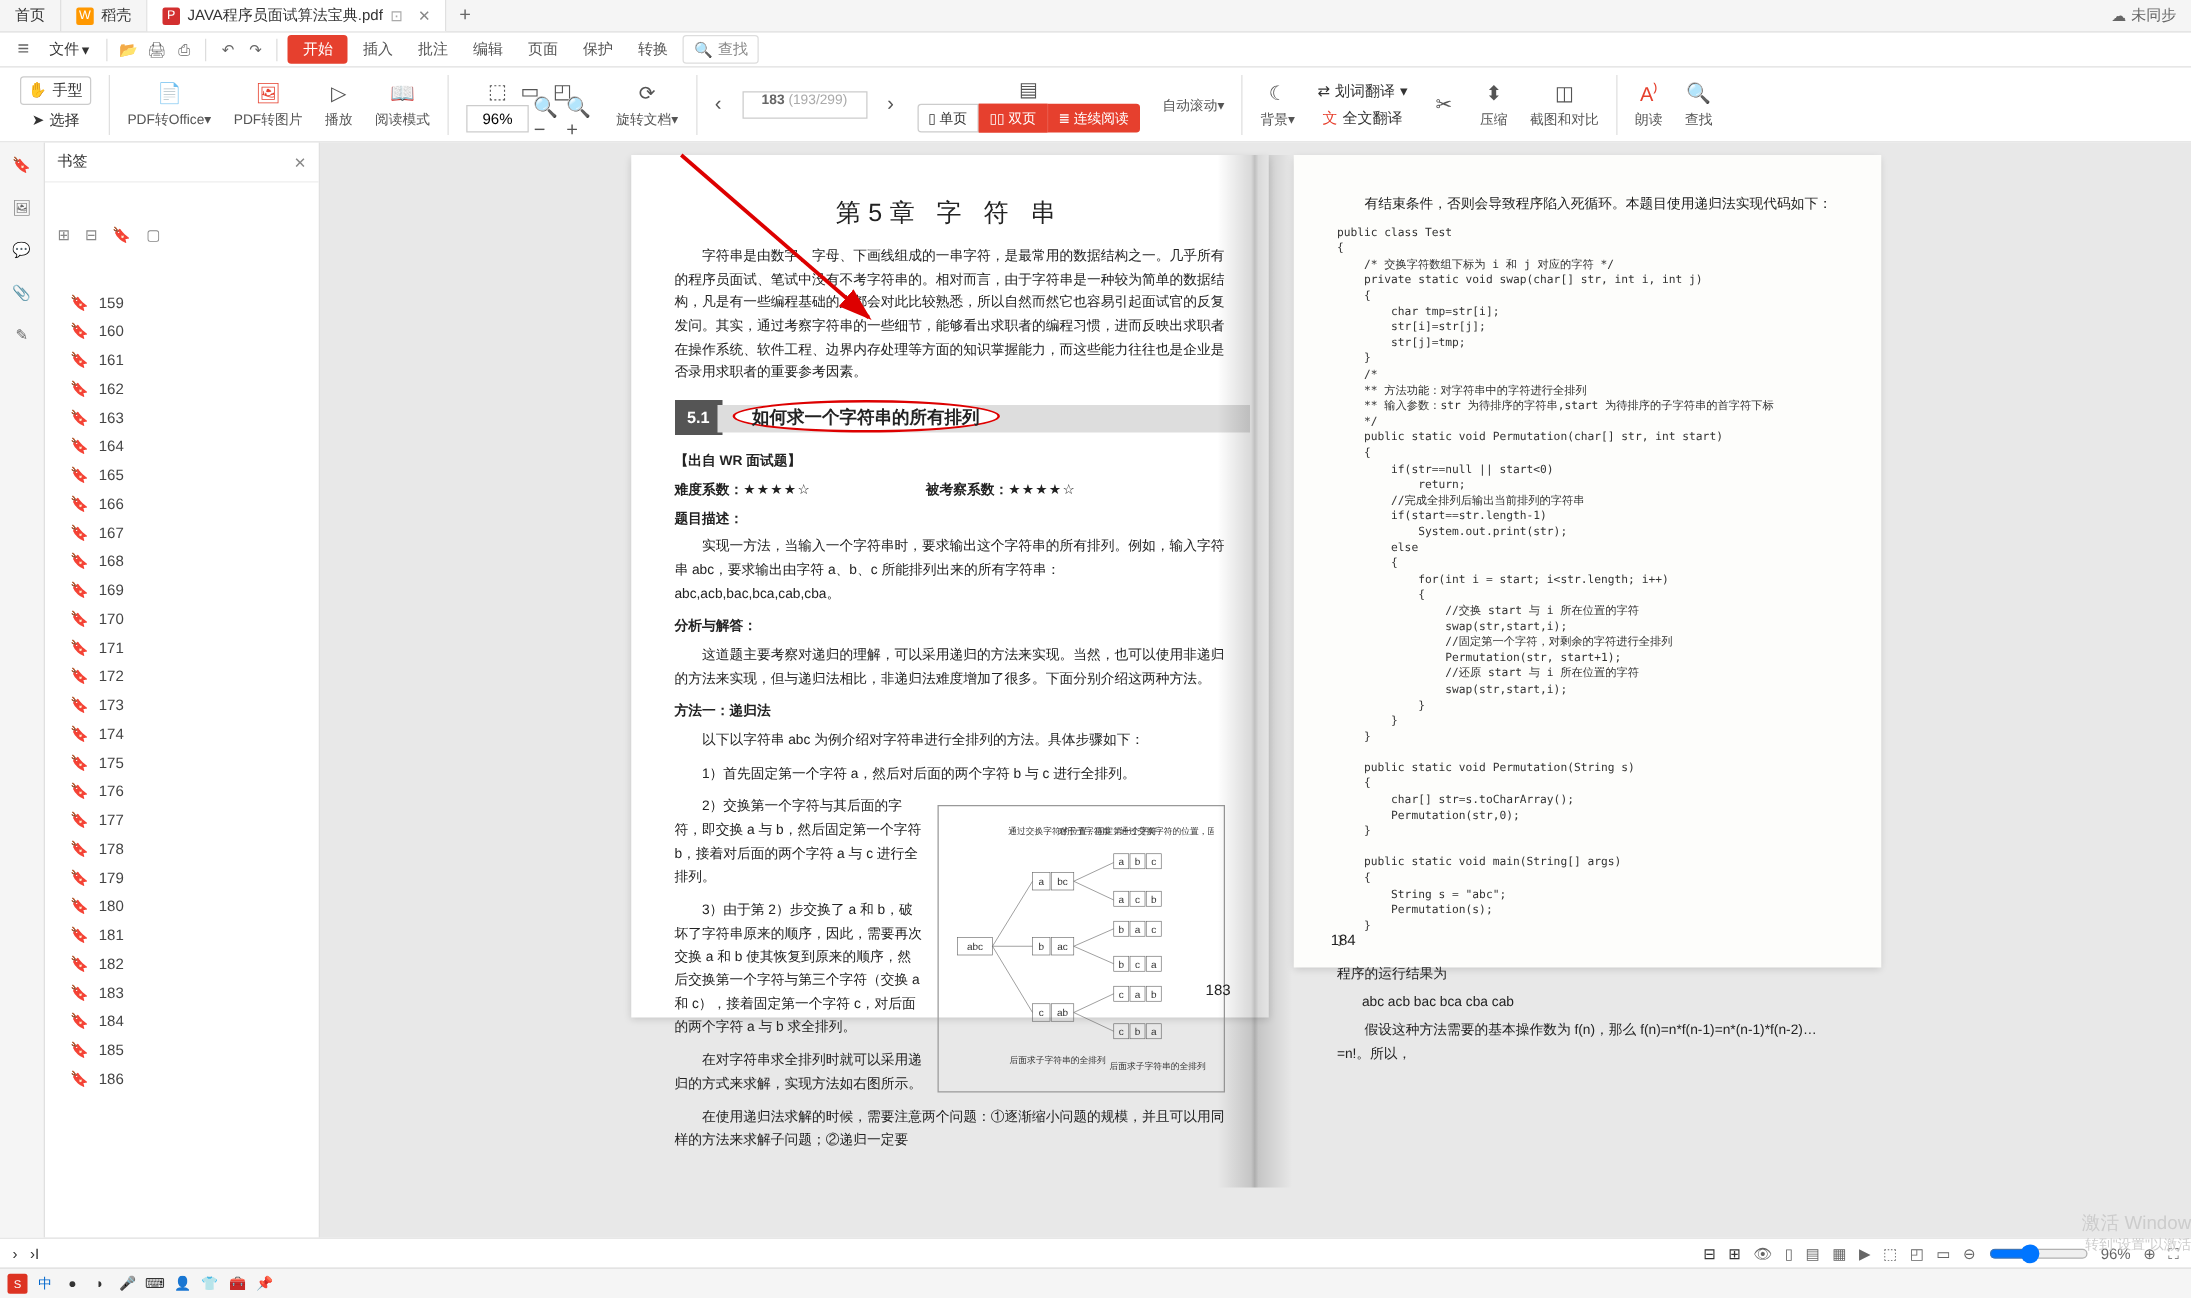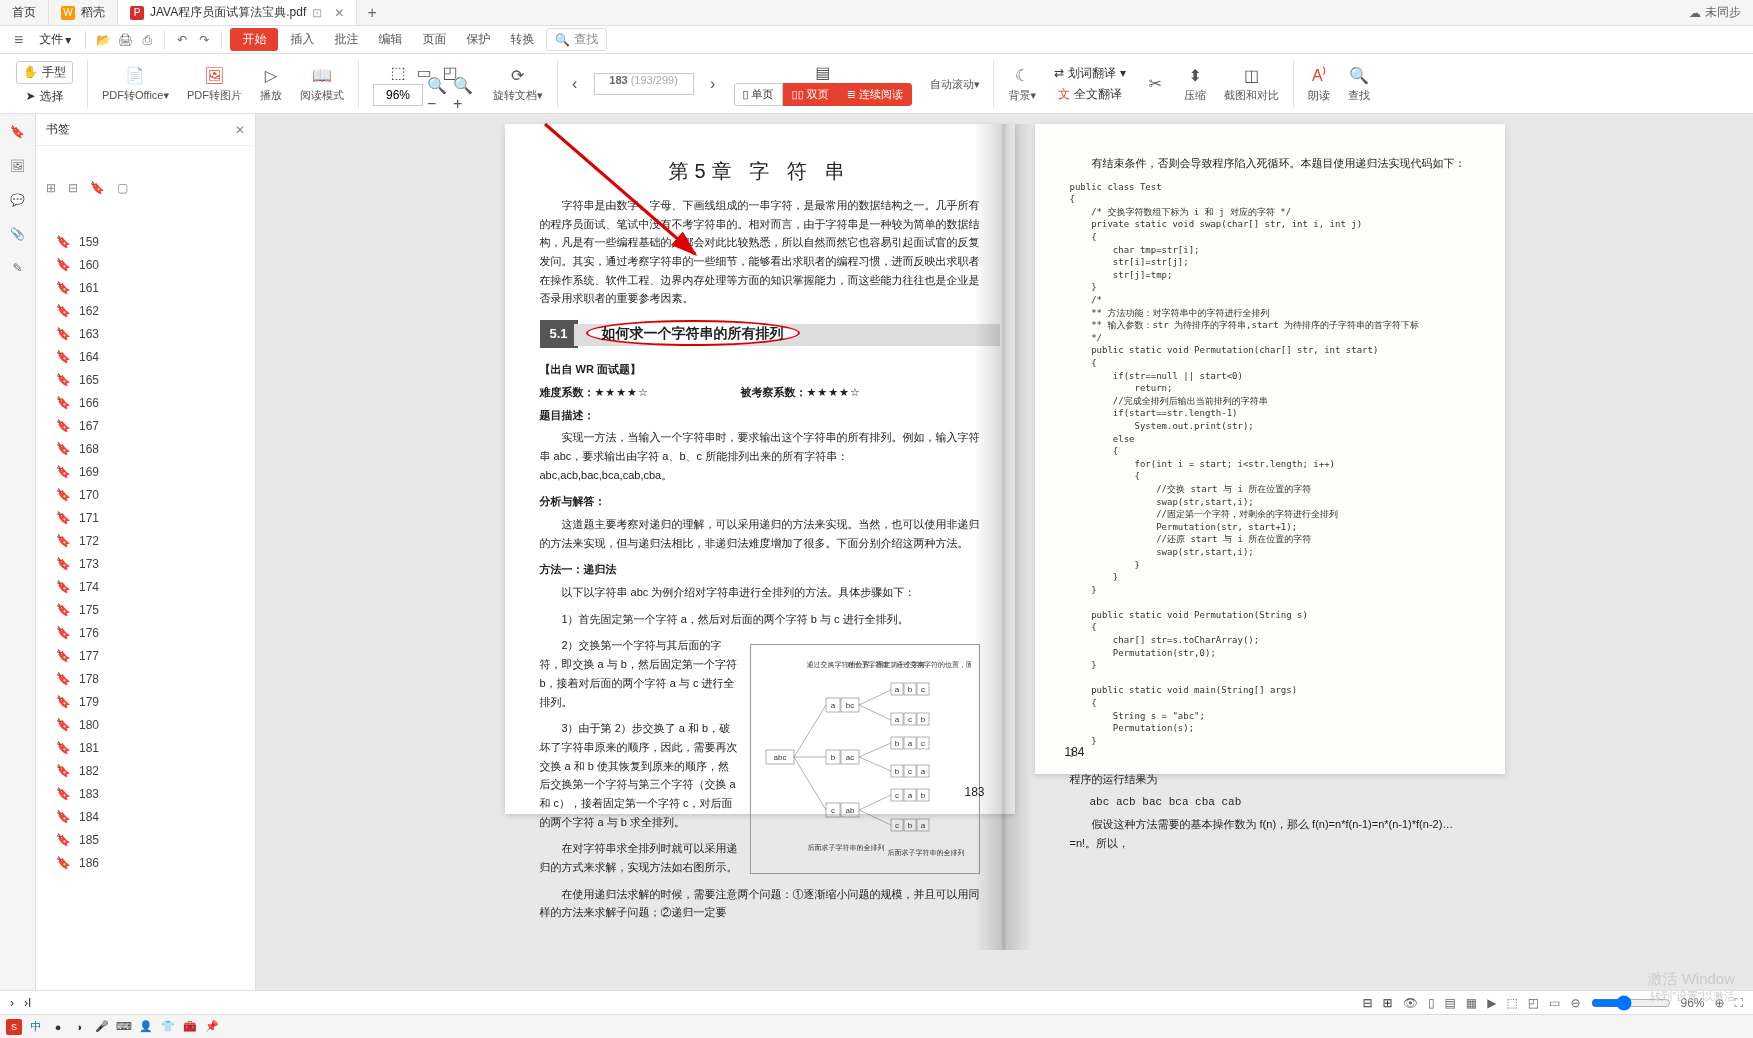--- a/index.html
+++ b/index.html
@@ -79,21 +79,21 @@
 .page-num.right { left: 30px; }
 .gutter-shadow { position: absolute; left: 50%; top: 10px; bottom: 40px; width: 60px; transform: translateX(-52%); background: linear-gradient(to right, rgba(0,0,0,0) 0%, rgba(0,0,0,0.15) 45%, rgba(0,0,0,0.25) 50%, rgba(0,0,0,0.15) 55%, rgba(0,0,0,0) 100%); pointer-events: none; }
 
 .code { font-family: monospace; font-size: 9px; line-height: 1.4; white-space: pre; color: #333; }
 
 
 .taskbar { height: 24px; background: #f5f5f5; border-top: 1px solid #ddd; display: flex; align-items: center; padding: 0 6px; gap: 6px; font-size: 11px; }
 .tb-icon { width: 16px; height: 16px; display: inline-flex; align-items: center; justify-content: center; }
 .status-bar { height: 24px; background: #fff; border-top: 1px solid #e0e0e0; display: flex; align-items: center; padding: 0 10px; gap: 10px; }
 .status-right { margin-left: auto; display: flex; align-items: center; gap: 10px; color: #666; }
-.watermark { position: fixed; bottom: 35px; right: 18px; color: #ccc; font-size: 15px; pointer-events: none; text-align: right; line-height: 1.3; }
+.watermark { position: fixed; bottom: 35px; right: 0; color: #ccc; font-size: 15px; pointer-events: none; text-align: right; line-height: 1.3; }
 </style>
 </head>
 <body>
 
 <div class="tab-bar">
   <div class="tab">
       <span>首页</span>
     </div>
   <div class="tab">
       <span class="tab-icon wps">W</span>
@@ -528,21 +528,21 @@
         Permutation(str,0);
     }
 
     public static void main(String[] args)
     {
         String s = "abc";
         Permutation(s);
     }
 }</div>
       <div class="sub" style="margin-top:10px">程序的运行结果为</div>
-      <div class="sub" style="font-family:Liberation Mono, monospace;padding-left:20px">abc   acb   bac   bca   cba   cab</div>
+      <div class="sub" style="font-family:Liberation Sans, sans-serif;padding-left:20px">abc   acb   bac   bca   cba   cab</div>
       <div class="para">假设这种方法需要的基本操作数为 f(n)，那么 f(n)=n*f(n-1)=n*(n-1)*f(n-2)…=n!。所以，</div>
       <div class="page-num right">184</div>
     </div>
     <div class="gutter-shadow"></div>
   </div>
 </div>
 
 <div class="status-bar">
   <span>›</span>
   <span>›I</span>

